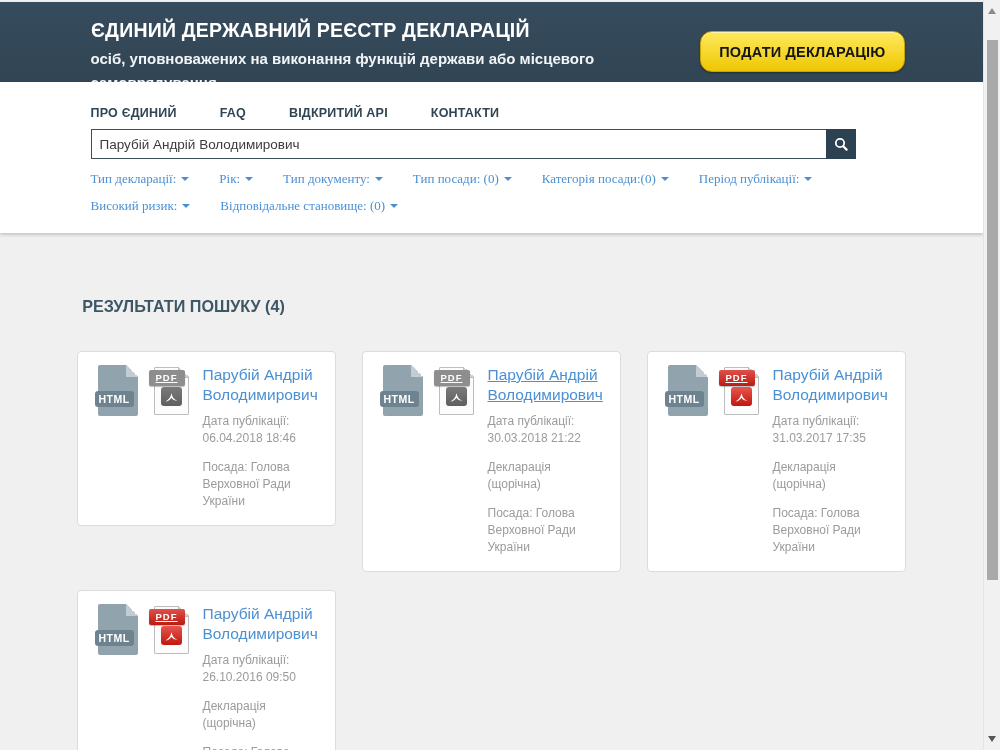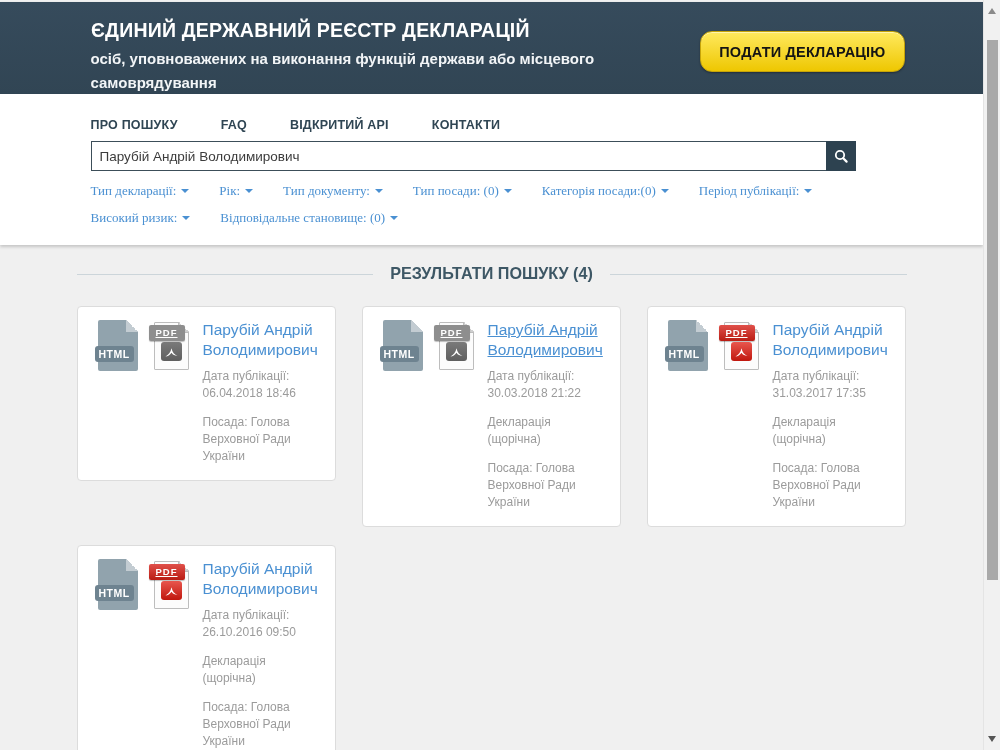--- a/index.html
+++ b/index.html
@@ -5,21 +5,21 @@
   * { box-sizing: border-box; margin: 0; padding: 0; }
   html, body { width: 1000px; height: 750px; overflow: hidden; }
   body { font-family: "Liberation Sans", sans-serif; background: #ffffff; }
 
   .page { position: relative; width: 1000px; height: 750px; background: #ffffff; overflow: hidden; }
   .content { position: absolute; left: 0; top: 0; width: 983px; height: 750px; background: #f0f0f0; }
 
   
   .site-header {
     margin-top: 2px;
-    height: 92px;
+    height: 80px;
     background: linear-gradient(#364b5c, #314554);
     box-shadow: 0 2px 3px rgba(0,0,0,.25);
   }
   .container { width: 830px; margin: 0 auto; }
   .header-inner { display: flex; justify-content: space-between; align-items: flex-start; padding: 0 2px 0 14px; }
   .brand-title {
     display: inline-block;
     margin-top: 16px;
     color: #ffffff; font-size: 21px; font-weight: bold;
     letter-spacing: .2px; white-space: nowrap;
@@ -56,21 +56,21 @@
 
   .filters { margin: 12px 0 6px 14px; font-family: Liberation Serif, serif; }
   .filter-row { display: flex; gap: 30px; margin-bottom: 11px; flex-wrap: nowrap; }
   .filter-link { color: #4a90d2; font-size: 13px; text-decoration: none; cursor: pointer; white-space: nowrap; }
   .caret {
     display: inline-block; width: 0; height: 0; margin-left: 5px; vertical-align: 2px;
     border-left: 4px solid transparent; border-right: 4px solid transparent; border-top: 4px solid #4a90d2;
   }
 
   
-  .results-head { display: flex; align-items: center; gap: 12px; margin-top: 19px; }
+  .results-head { display: flex; align-items: flex-start; gap: 12px; margin-top: 52px; flex-direction: column; }
   .results-head .sep { flex: 1; height: 1px; background: #ccd5da; }
   .results-title {
     display: inline-block; color: #3d5765; font-size: 17px; font-weight: bold;
     white-space: nowrap; transform: scaleX(.95);
   }
 
   .cards { display: grid; grid-template-columns: 259px 259px 259px; column-gap: 26px; row-gap: 18px; align-items: start; margin-top: 22px; }
   .card { background: #ffffff; border: 1px solid #dcdcdc; border-radius: 4px; padding: 13px 14px 15px 14px; display: flex; }
   .card-icons { display: flex; width: 111px; flex: none; }
   .card-body { flex: 1; min-width: 0; }
@@ -120,21 +120,21 @@
           <div class="brand-title">ЄДИНИЙ ДЕРЖАВНИЙ РЕЄСТР ДЕКЛАРАЦІЙ</div>
           <div class="brand-subtitle">осіб, уповноважених на виконання функцій держави або місцевого самоврядування</div>
         </div>
         <button class="submit-btn">ПОДАТИ ДЕКЛАРАЦІЮ</button>
       </div>
     </header>
 
     <div class="top-band">
       <div class="container">
         <nav class="nav-row">
-          <a class="nav-link">ПРО ПОШУКУ</a>
+          <a class="nav-link">ПРО ЄДИНИЙ</a>
           <a class="nav-link">FAQ</a>
           <a class="nav-link">ВІДКРИТИЙ API</a>
           <a class="nav-link">КОНТАКТИ</a>
         </nav>
 
         <div class="search-row">
           <input class="search-input" type="text" value="Парубій Андрій Володимирович" style="">
           <button class="search-btn">
             <span style="display:flex">
               <svg width="16" height="16" viewBox="0 0 16 16">

